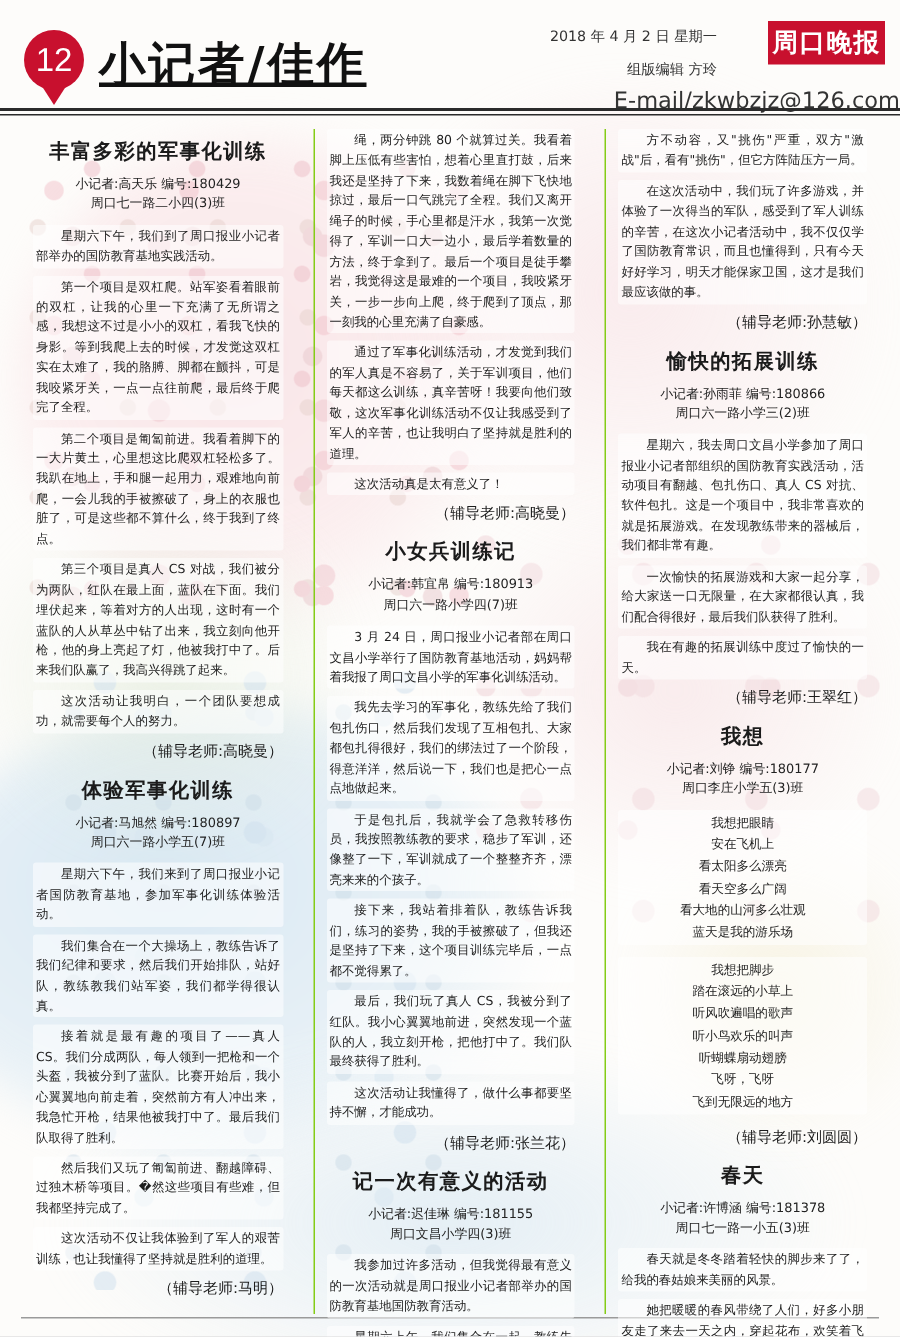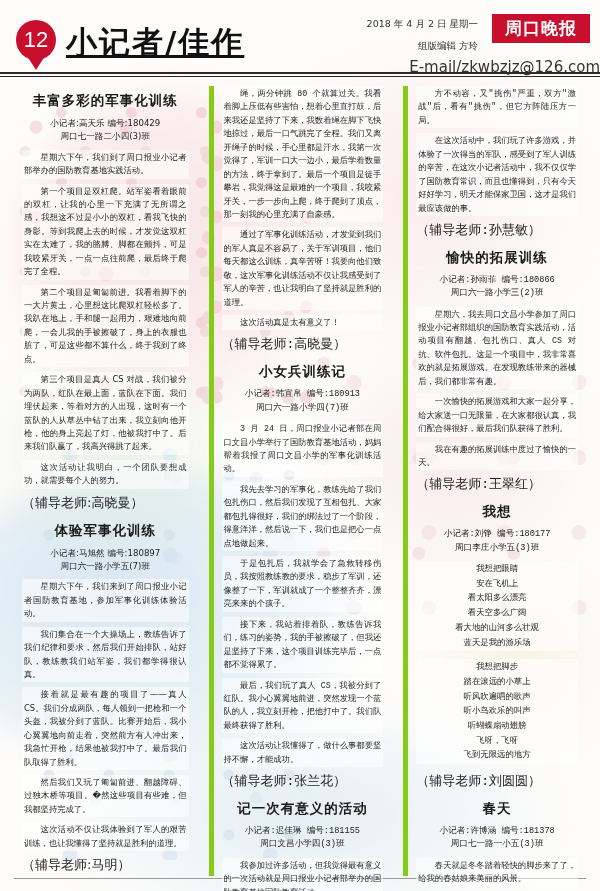--- a/index.html
+++ b/index.html
@@ -49,39 +49,39 @@
   .page-badge{position:absolute;left:16px;top:20px;width:40px;height:48px;}
   .page-badge .shield{position:absolute;left:0;top:0;width:40px;height:40px;border-radius:50%;
      background:#c8102e;color:#fff;font-size:22px;font-weight:normal;text-align:center;line-height:40px;
      font-family:"Liberation Sans",sans-serif;}
   .page-badge .tail{position:absolute;left:11px;top:36px;width:18px;height:14px;background:#c8102e;
      clip-path:polygon(0 0,100% 0,50% 100%);}
   .section-title{position:absolute;left:66px;top:22px;font-size:31px;font-weight:bold;color:#111;
      letter-spacing:2px;font-family:"DejaVu Sans",sans-serif;text-decoration:underline;}
   .mast-right{position:absolute;right:10px;top:14px;text-align:right;}
   .paper-logo{display:inline-block;background:#c8102e;color:#fff;font-size:17px;font-weight:bold;
-     padding:3px 13px;letter-spacing:1px;}
+     padding:3px 3px;letter-spacing:1px;}
   .mast-date{position:absolute;right:122px;top:18px;font-size:9.5px;color:#333;}
   .mast-editor{position:absolute;right:122px;top:40px;font-size:9.5px;color:#333;}
   .mast-email{position:absolute;right:0;top:58px;font-size:15px;color:#333;}
   .mast-rule{position:absolute;left:0;top:72px;width:600px;height:0;border-top:2px solid #2b2b2b;}
   .mast-rule2{position:absolute;left:0;top:76px;width:600px;height:0;border-top:1px solid #2b2b2b;}
 
   
   .cols{position:absolute;left:14px;top:86px;width:572px;height:790px;display:flex;gap:12px;}
   .col{width:190px;padding:0 8px;box-sizing:border-box;position:relative;}
-  .col + .col{border-left:5px solid #84cc16;font-family:Liberation Mono, monospace;}
+  .col + .col{border-left:1px solid #84cc16;}
 
   .art-title{font-size:13.5px;font-weight:bold;color:#1b1b1b;text-align:center;margin:6px 0 7px;
      letter-spacing:1px;}
   .byline{font-size:8.6px;color:#222;text-align:center;line-height:1.55;margin-bottom:6px;}
   .body{font-size:8.3px;color:#1d1d1d;line-height:1.62;text-align:justify;text-indent:2em;
      margin:0 0 5px;}
   .poem{font-size:8.4px;color:#1d1d1d;line-height:1.75;text-align:center;margin:4px 0 8px;}
-  .credit{font-size:13px;color:#1d1d1d;text-align:left;margin:3px 0 10px;}
+  .credit{font-size:10px;color:#1d1d1d;text-align:right;margin:3px 0 10px;}
   
   .textwrap{position:relative;z-index:2;background:rgba(255,255,255,0.0);}
   .legible{background:rgba(255,255,255,0.55);border-radius:2px;padding:1px 2px;}
   .footer-rule{position:absolute;left:14px;top:878px;width:572px;border-top:1px solid #9a9a9a;}
 </style>
 </head>
 <body>
 
 <div id="page">
 

